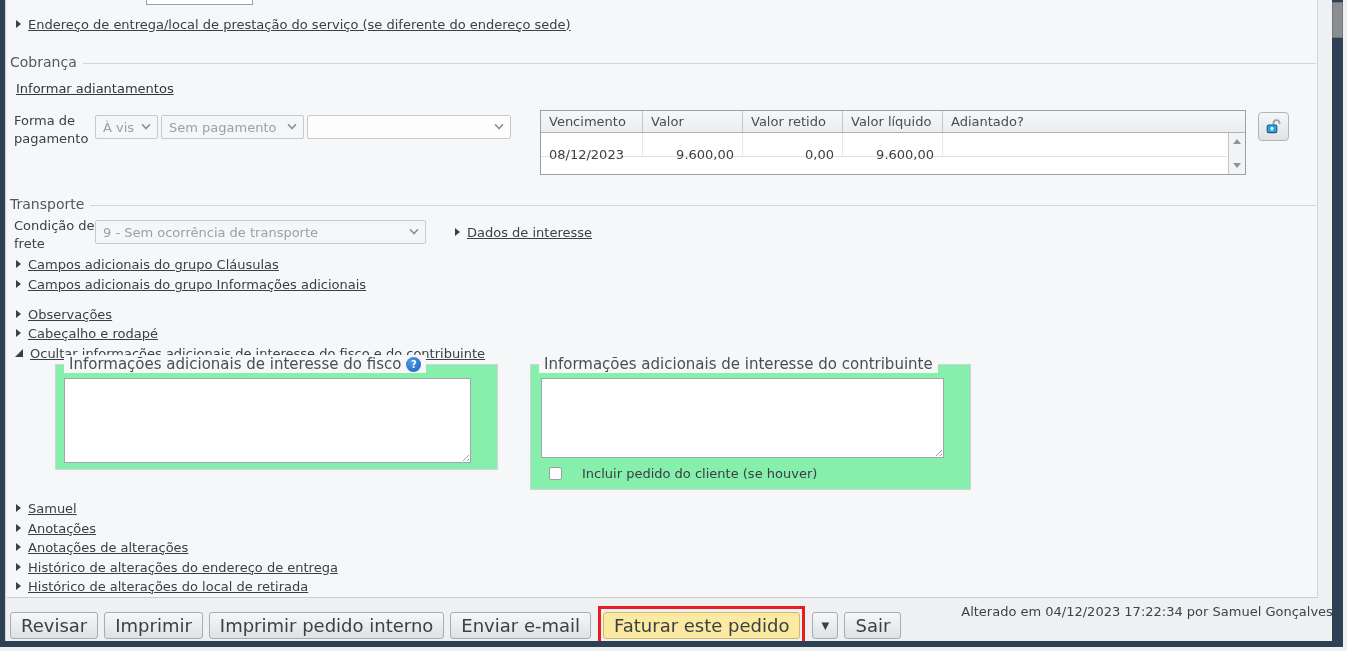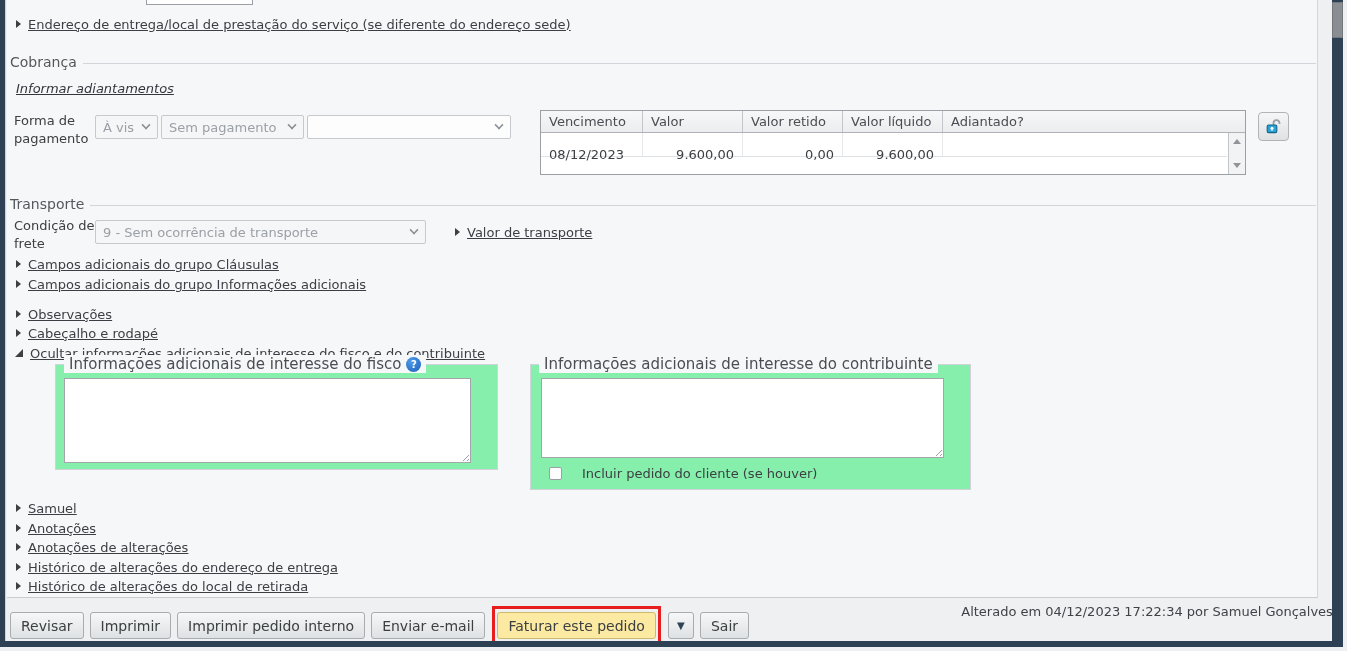--- a/index.html
+++ b/index.html
@@ -53,21 +53,21 @@
   .legend { position:absolute; top:-10px; left:8px; background:#f6f7f9; padding:0 5px; font-size:15px; color:#4a4e52; display:flex; align-items:center; gap:5px; white-space:nowrap; }
   .help { display:inline-flex; align-items:center; justify-content:center; width:15px; height:15px; border-radius:50%; background:radial-gradient(circle at 35% 30%, #4d9bea, #1d5fb8); color:#fff; font-size:10px; font-weight:bold; cursor:pointer; }
   .ta-wrap { position:absolute; }
   textarea.ta { width:100%; height:100%; border:1px solid #a2a6aa; background:#fff; resize:none; font-family:"DejaVu Sans", sans-serif; font-size:13px; padding:3px; }
   .grip { position:absolute; right:2px; bottom:2px; width:9px; height:9px; clip-path:polygon(100% 0,100% 100%,0 100%); background:repeating-linear-gradient(135deg,#ffffff 0 2px,#9aa0a6 2px 3px); pointer-events:none; }
   .chk-row { position:absolute; display:flex; align-items:center; gap:20px; color:#3c4043; }
   .chk { appearance:none; width:13px; height:13px; border:1px solid #9ba0a6; background:#fdfdfd; border-radius:2px; margin:0; cursor:pointer; }
 
   
   .footer-row { position:absolute; left:10px; top:612px; display:flex; align-items:center; gap:6px; }
-  .btn { height:27px; padding:0 10px; font-family:"DejaVu Sans", sans-serif; font-size:14px; color:#3c4043; background:linear-gradient(#f6f7f8,#dee1e3); border:1px solid #a8abaf; border-radius:3px; cursor:pointer; white-space:nowrap; }
+  .btn { height:27px; padding:0 10px; font-family:"DejaVu Sans", sans-serif; font-size:18px; color:#3c4043; background:linear-gradient(#f6f7f8,#dee1e3); border:1px solid #a8abaf; border-radius:3px; cursor:pointer; white-space:nowrap; }
   .btn-drop { width:26px; padding:0; font-size:10px; color:#2f4356; }
   .red-wrap { border:3px solid #e61e1e; padding:3px 2px; margin:-6px 1px; background:transparent; }
   .btn-primary { background:#fce9a2; border:1px solid #cfba6b; }
   .status { position:absolute; right:10px; top:604px; color:#3f4347; }
 </style>
 </head>
 <body>
 
 <div id="page">
 
@@ -78,21 +78,21 @@
     <div class="row-collapse" style="left:9px; top:16px;">
       <span class="tri-r"></span>
       <span>Endereço de entrega/local de prestação do serviço (se diferente do endereço sede)</span>
     </div>
 
     <div class="group-head" style="top:54px;">
       <span class="lbl">Cobrança</span>
       <span class="line"></span>
     </div>
 
-    <a class="link" style="left:9px; top:81px;font-style:italic;">Informar adiantamentos</a>
+    <a class="link" style="left:9px; top:81px;">Informar adiantamentos</a>
 
     <div class="field-label" style="left:7px; top:112px; width:82px;">Forma de pagamento</div>
 
     <div class="sel" style="left:88px; top:115px; width:63px;">
       <span class="txt">À vista</span>
       <span class="chev"></span>
     </div>
     <div class="sel" style="left:154px; top:115px; width:143px;">
       <span class="txt">Sem pagamento</span>
       <span class="chev"></span>
@@ -140,21 +140,21 @@
       <span class="line"></span>
     </div>
 
     <div class="field-label" style="left:7px; top:217px; width:82px;">Condição de frete</div>
     <div class="sel" style="left:88px; top:220px; width:331px;">
       <span class="txt">9 - Sem ocorrência de transporte</span>
       <span class="chev"></span>
     </div>
     <div class="row-collapse" style="left:448px; top:224px;">
       <span class="tri-r"></span>
-      <span>Valor de transporte</span>
+      <span>Dados de interesse</span>
     </div>
 
     <div class="row-collapse" style="left:9px; top:256px;">
       <span class="tri-r"></span>
       <span>Campos adicionais do grupo Cláusulas</span>
     </div>
     <div class="row-collapse" style="left:9px; top:276px;">
       <span class="tri-r"></span>
       <span>Campos adicionais do grupo Informações adicionais</span>
     </div>

